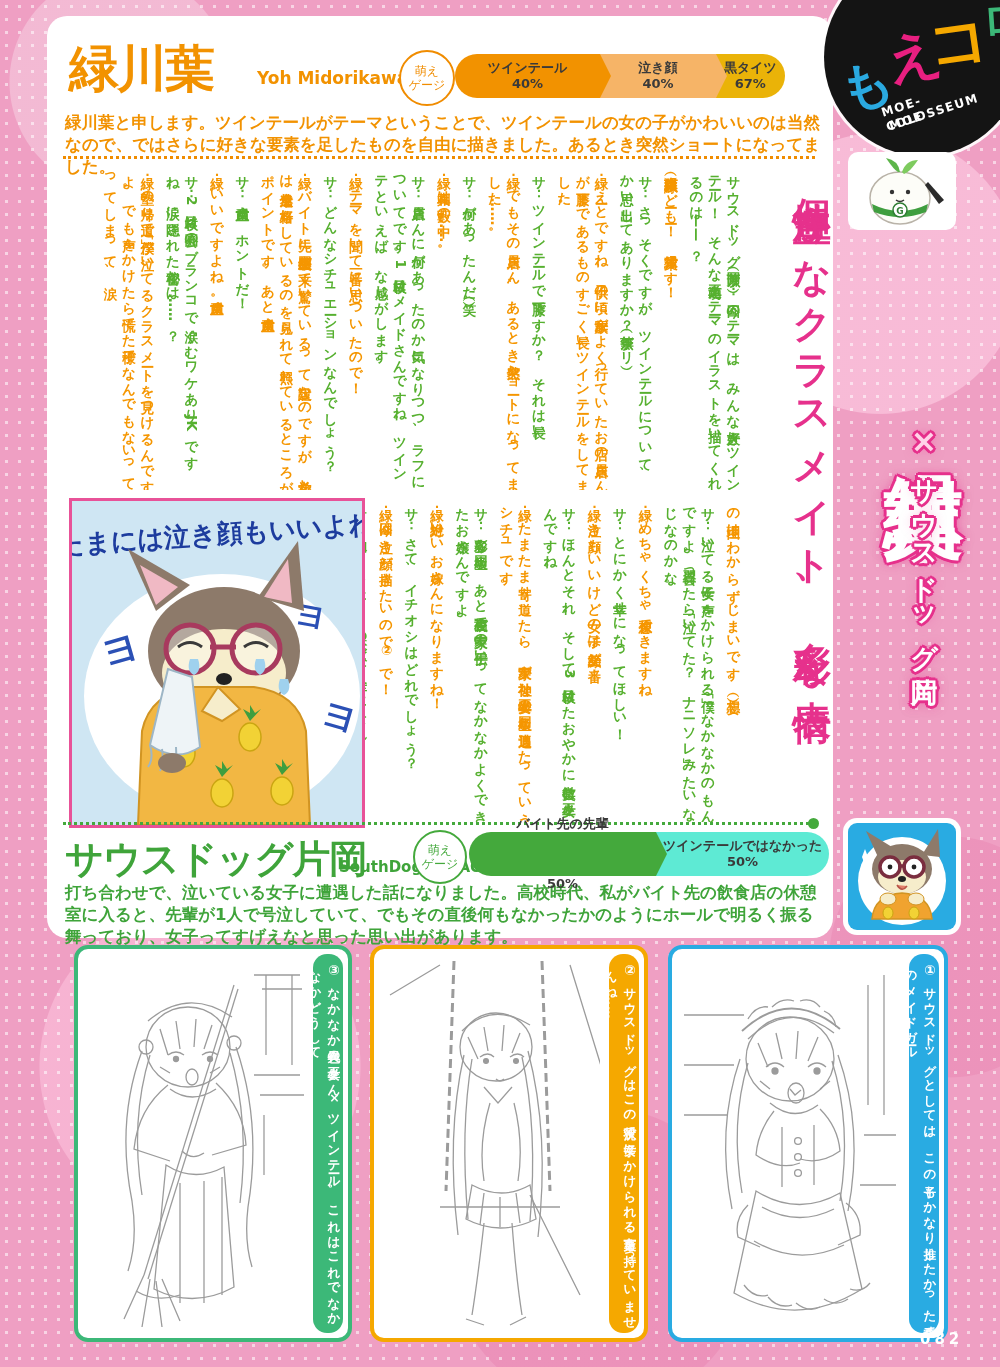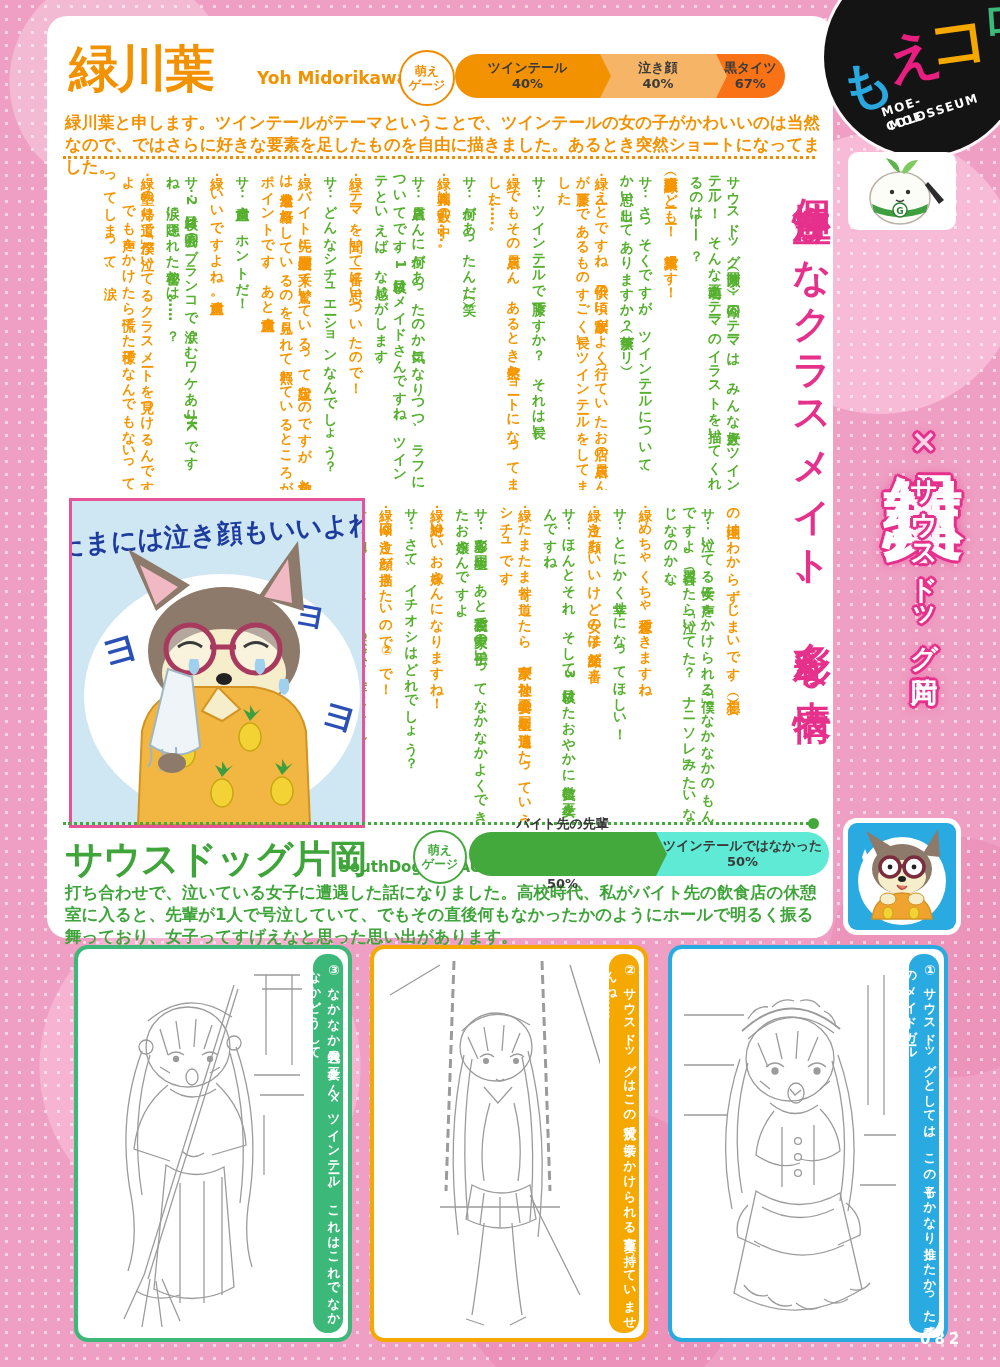--- a/index.html
+++ b/index.html
@@ -13,30 +13,30 @@
       radial-gradient(circle at 60% 92%, rgba(232,130,175,.45) 0 150px, transparent 151px),
       radial-gradient(circle at 95% 70%, rgba(232,130,175,.4) 0 120px, transparent 121px);
     background-size:13px 13px,auto,auto,auto,auto,auto;
     background-color:#ef9fc3;}
   .card{position:absolute;left:47px;top:16px;width:786px;height:922px;background:#fff;border-radius:20px;}
   .abs{position:absolute;}
 
   
   .h1-name{left:22px;top:20px;font-size:50px;font-weight:800;color:#f29200;letter-spacing:-2px;}
   .h1-romaji{left:210px;top:52px;font-size:17px;font-weight:700;color:#f29200;}
-  .badge{border-radius:50%;background:#fff;display:flex;flex-direction:column;align-items:center;justify-content:center;font-weight:700;text-align:center;}
+  .badge{border-radius:50%;background:#fff;display:flex;flex-direction:column;align-items:center;justify-content:center;font-weight:400;text-align:center;}
   .badge.orange{left:352px;top:34px;width:52px;height:52px;border:2.5px solid #f08c00;color:#f08c00;font-size:12px;line-height:1.2;}
   .badge.green{left:366px;top:814px;width:50px;height:50px;border:2.5px solid #44a93c;color:#44a93c;font-size:12px;line-height:1.2;}
   .gauge{display:flex;overflow:visible;}
   .gauge .seg{display:flex;flex-direction:column;align-items:center;justify-content:center;font-size:13px;font-weight:700;color:#3a3a3a;line-height:1.25;position:relative;}
   .gauge1{left:408px;top:38px;width:330px;height:44px;}
   .gauge2{left:422px;top:816px;width:360px;height:44px;}
   .seg1o{background:#f29200;width:44%;border-radius:22px 0 0 22px;z-index:3;} 
   .g1s2{background:#f6b467;width:35%;z-index:2;}
-  .g1s3{background:#f97316;width:21%;border-radius:0 22px 22px 0;z-index:1;}
+  .g1s3{background:#eab308;width:21%;border-radius:0 22px 22px 0;z-index:1;}
   .g2s1{background:#44a93c;width:52%;border-radius:22px 0 0 22px;z-index:2;gap:44px;}
   .g2s2{background:#5eead4;width:48%;border-radius:0 22px 22px 0;}
   .chev::after{content:"";position:absolute;right:-11px;top:0;border-top:22px solid transparent;border-bottom:22px solid transparent;z-index:4;}
   .chev.c-dark::after{border-left:11px solid #f29200;}
   .chev.c-mid::after{border-left:11px solid #f6b467;}
   .chev.c-green::after{border-left:11px solid #44a93c;}
   .intro1{left:18px;top:96px;width:758px;font-size:16.5px;line-height:1.33;font-weight:600;color:#f29200;}
   .dotsep{height:0;border-top:3.5px dotted #f08c00;}
   .sep1{left:16px;top:140px;width:752px;}
   .sep2{left:16px;top:806px;width:752px;border-top-color:#44a93c;}

